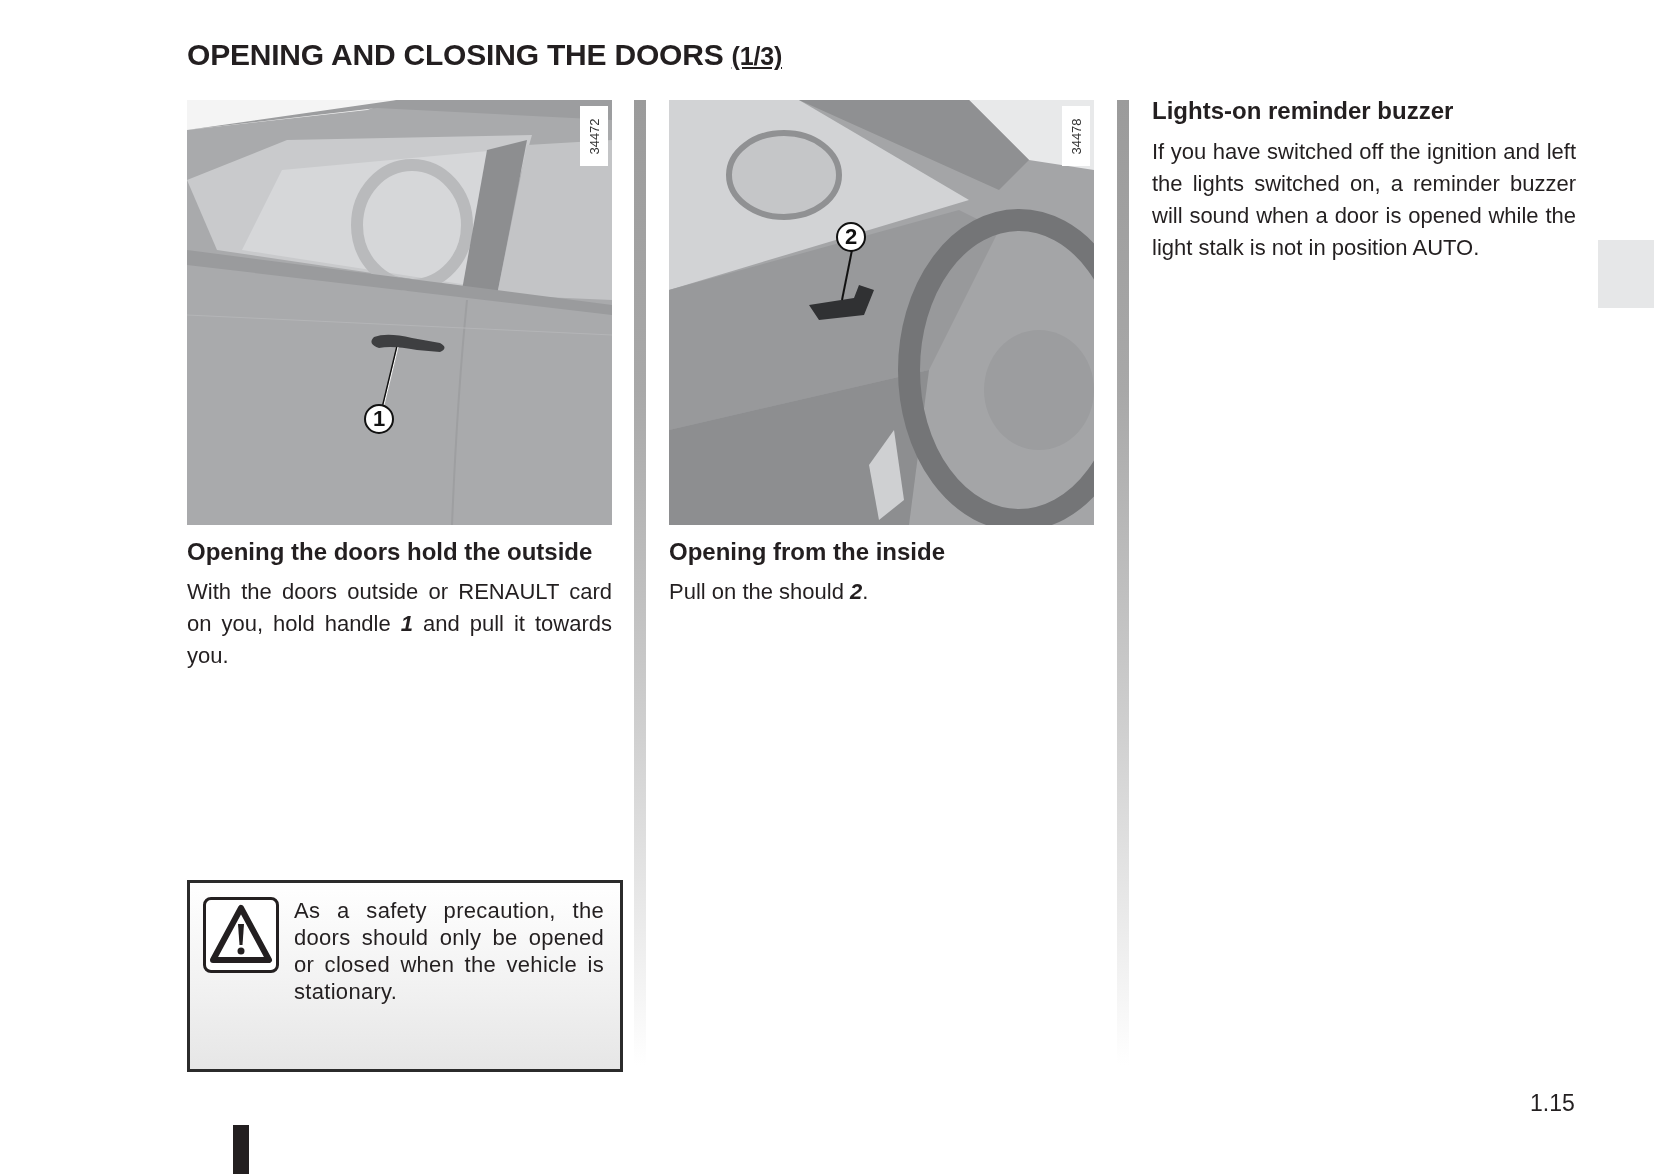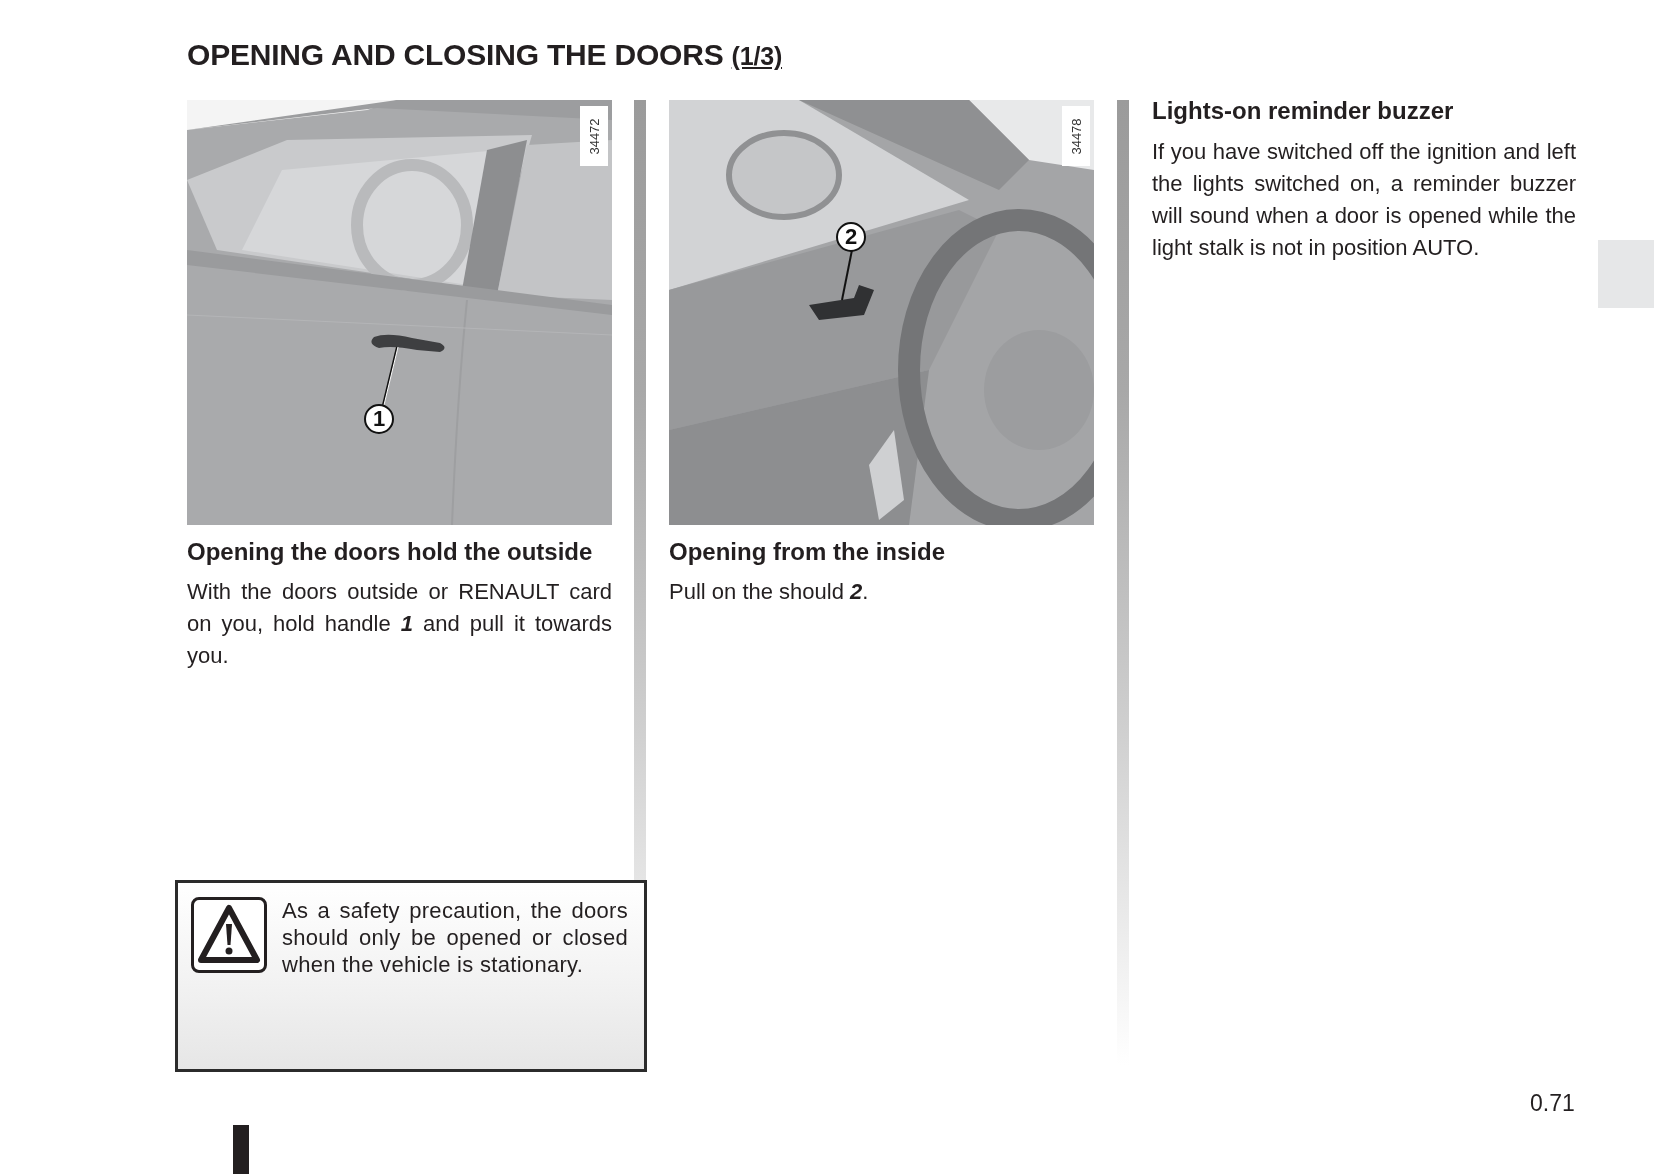--- a/index.html
+++ b/index.html
@@ -45,21 +45,21 @@
     }
     .col1 h2, .col2 h2 { margin-top: 10px; }
     .body-text {
       margin: 8px 0 0 0; font-size: 22px; line-height: 32px; text-align: justify;
       text-align-last: left; hyphens: manual;
     }
     .body-text b i, .body-text .ref { font-weight: bold; font-style: italic; }
     .col3 h2 { margin-top: 0; line-height: 26px; }
     .col3 .body-text { margin-top: 12px; }
     .warning-box {
-      position: absolute; left: 175px; top: 880px; width: 472px; height: 192px;
+      position: absolute; left: 187px; top: 880px; width: 436px; height: 192px;
       box-sizing: border-box; border: 3px solid #2b2b2b;
       background: linear-gradient(to bottom, #ffffff 0%, #f3f3f3 50%, #e6e6e6 100%);
     }
     .warning-icon {
       position: absolute; left: 13px; top: 14px; width: 76px; height: 76px;
       box-sizing: border-box; border: 3px solid #231f20; border-radius: 8px; background: #fff;
     }
     .warning-text {
       position: absolute; left: 104px; right: 16px; top: 14px;
       font-size: 22px; line-height: 27px; text-align: justify; text-align-last: left;
@@ -148,14 +148,14 @@
     <svg width="70" height="70" viewBox="0 0 70 70" style="position:absolute;left:0;top:0;">
       <path d="M35 8 L63 60 L7 60 Z" fill="none" stroke="#231f20" stroke-width="6" stroke-linejoin="round"></path>
       <path d="M32 24 L38 24 L36.5 45 L33.5 45 Z" fill="#231f20"></path>
       <circle cx="35" cy="51" r="3.5" fill="#231f20"></circle>
     </svg>
   </div>
   <div class="warning-text">As a safety precaution, the doors should only be opened or closed when the vehicle is stationary.</div>
 </div>
 
 <div class="thumb-tab"></div>
-<div class="page-number">0.71</div>
+<div class="page-number">1.15</div>
 <div class="margin-mark"></div>
 
 </body></html>

